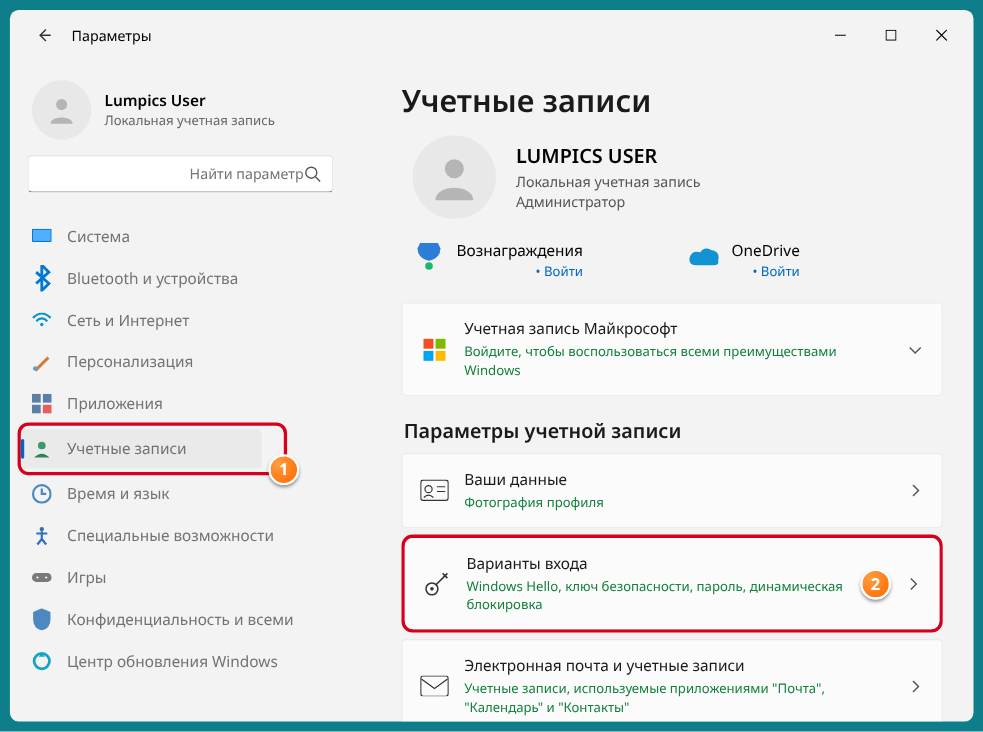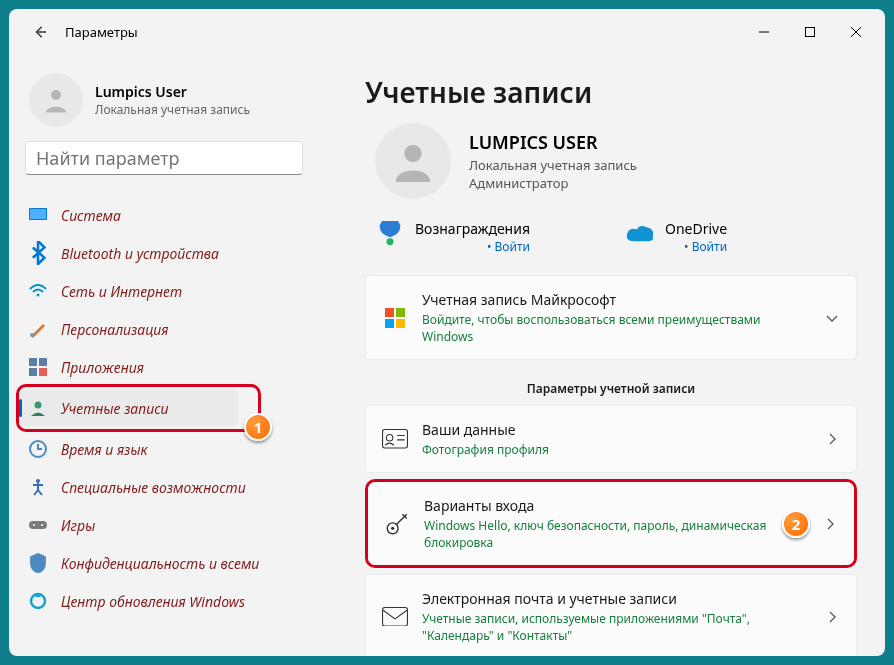--- a/index.html
+++ b/index.html
@@ -18,25 +18,25 @@
   .profile { display: flex; align-items: center; padding: 18px 10px 14px 10px; gap: 12px; }
   .avatar-sm { width: 54px; height: 54px; border-radius: 50%; background: #e8e8e8; display:flex; align-items:center; justify-content:center; }
   .avatar-sm svg { width: 30px; height: 30px; }
   .profile-name { font-size: 14px; font-weight: 600; color: #000; }
   .profile-sub { font-size: 12px; color: #666; }
   .search-wrap { padding: 0 6px 8px 6px; }
   .search-box {
     background: #fff; border: 1px solid #e1e1e1; border-bottom: 1px solid #8a8a8a;
     height: 34px; border-radius: 4px; display: flex; align-items: center; padding: 0 10px;
   }
-  .search-box input { flex: 1; border: none; outline: none; font-size: 18px; background: transparent; }
+  .search-box input { flex: 1; border: none; outline: none; font-size: 13px; background: transparent; text-align: right; }
   .nav { margin-top: 14px; display: flex; flex-direction: column; gap: 2px; }
   .nav-item {
     height: 36px; display: flex; align-items: center; padding: 0 10px; border-radius: 4px;
-    gap: 14px; font-size: 14px; color: #7f1d1d; position: relative; font-style: italic;
+    gap: 14px; font-size: 14px; color: #737373; position: relative;
   }
   .nav-item.active { background: #eaeaea; }
   .nav-item.active::before {
     content:""; position:absolute; left:0; top:9px; bottom:9px; width:3px; background:#0067c0; border-radius:2px;
   }
   .nav-icon { width: 18px; height: 18px; display: flex; align-items: center; justify-content: center; }
 
   .main { flex: 1; padding: 18px 28px 0 22px; overflow-y: hidden; display: flex; flex-direction: column; }
   .page-title { font-size: 28px; font-weight: 600; color: #1a1a1a; margin-bottom: 12px; }
   .account-header { display: flex; align-items: center; gap: 18px; margin-bottom: 14px; padding-left: 10px; }
@@ -56,21 +56,21 @@
   .card {
     background: #fbfbfb; border: 1px solid #eaeaea; border-radius: 4px; padding: 14px 16px;
     display: flex; align-items: center; gap: 14px; margin-bottom: 6px; position: relative;
   }
   .card-icon { width:26px; display:flex; align-items:center; justify-content:center; }
   .card-body { flex:1; }
   .card-title { font-size: 14px; font-weight: 400; color:#1a1a1a; }
   .card-sub { font-size: 12px; color:#15803d; margin-top:2px; }
   .chevron { width:16px; color:#555; }
 
-  .section-label { font-size: 12px; font-weight:600; color:#1a1a1a; margin: 14px 2px 8px 2px; text-align: center; }
+  .section-label { font-size: 18px; font-weight:600; color:#1a1a1a; margin: 14px 2px 8px 2px; }
 
   
   .callout-1, .callout-2 { border: 3px solid #d6001c; border-radius: 10px; position: relative; }
   .callout-1 { padding: 3px 20px 3px 0; margin: -3px 48px -3px -3px; background: transparent; }
   .badge {
     position: absolute; display:flex; align-items:center; justify-content:center;
     width:28px; height:28px; border-radius:50%;
     background: radial-gradient(circle at 30% 30%, #ff9e3d, #ff6600);
     border: 2px solid #fff; box-shadow: 0 2px 3px rgba(0,0,0,.4);
     color:#fff; font-weight:700; font-size:15px;

